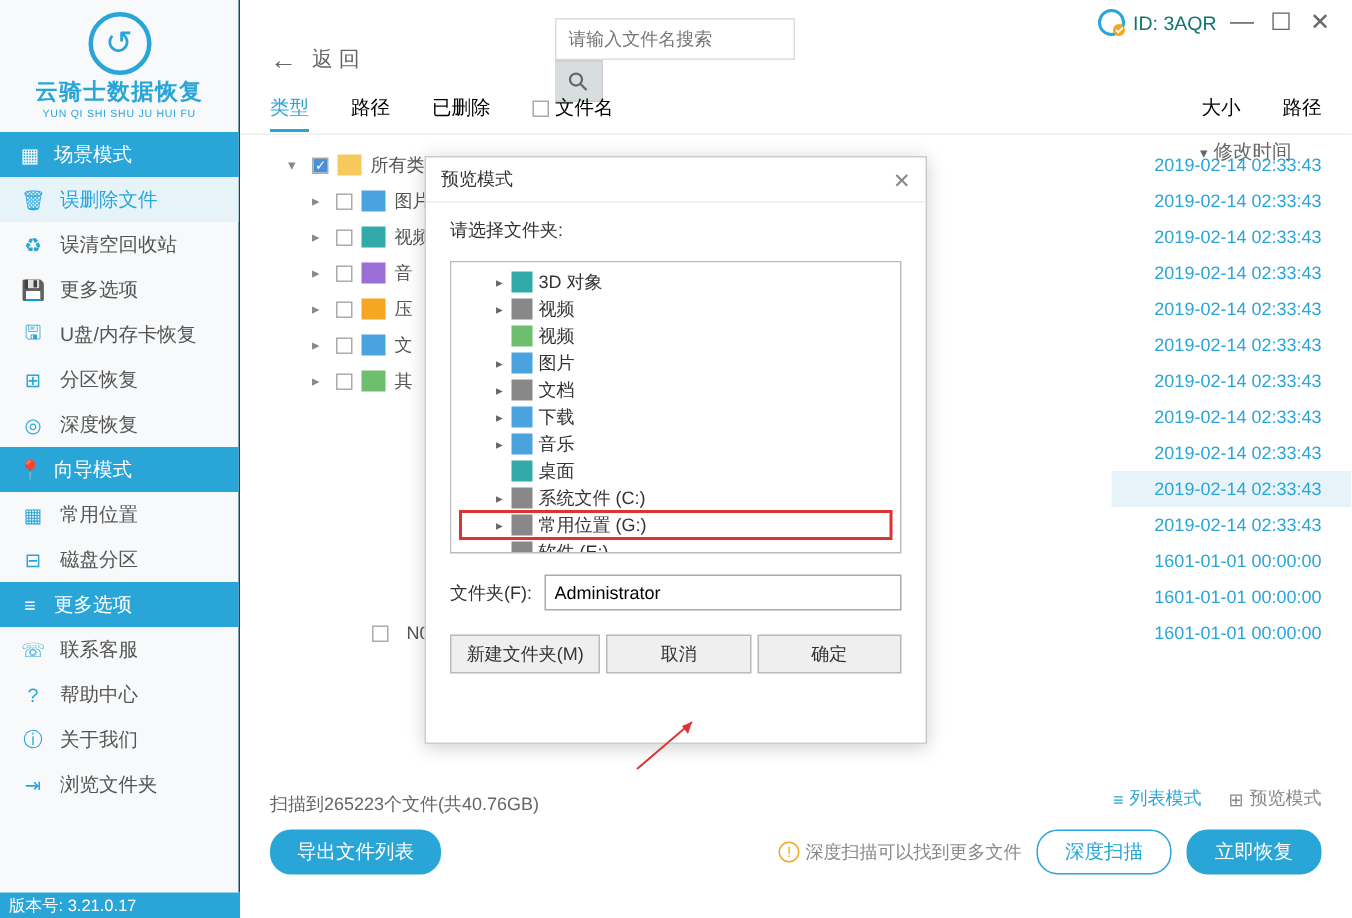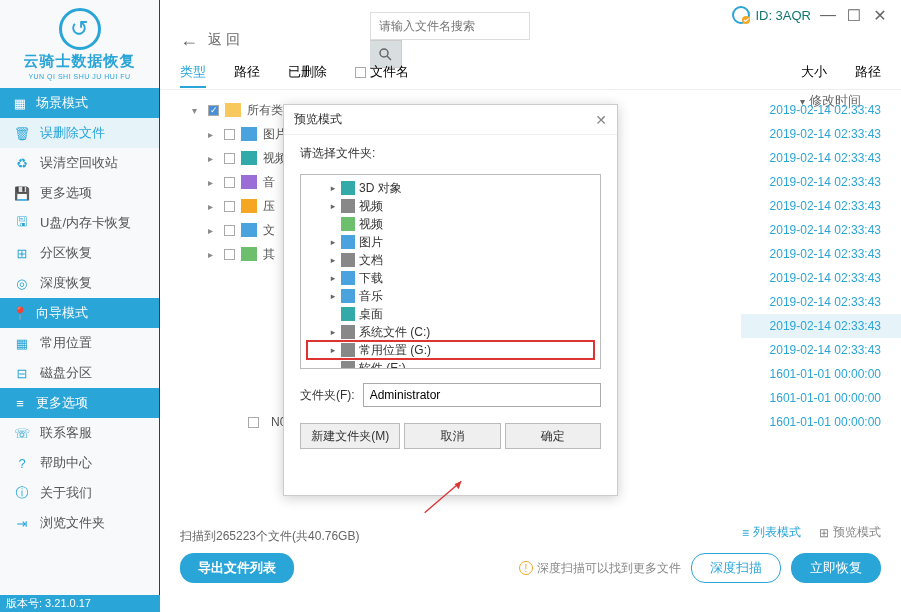--- a/index.html
+++ b/index.html
@@ -54,21 +54,21 @@
 .row .cb.checked::after { content: "✓"; color: #fff; font-size: 9px; position: absolute; top: -1px; left: 1px; }
 .row .fi { width: 16px; height: 14px; display: inline-block; }
 .row.depth1 { padding-left: 12px; }
 .row.depth2 { padding-left: 28px; }
 .row .date { position: absolute; right: 0; color: #2aa5d8; font-size: 12px; }
 .row.hl .date-bg { position: absolute; right: -20px; width: 160px; height: 24px; background: #e6f4fa; z-index: -1; }
 
 
 .bottom { position: absolute; left: 20px; right: 20px; bottom: 12px; }
 .scan-info { color: #666; font-size: 12px; margin-bottom: 8px; }
-.export-btn { background: #2aa5d8; color: #fff; border-radius: 14px; padding: 6px 18px; display: inline-block; font-size: 13px; font-weight: bold; }
+.export-btn { background: #2aa5d8; color: #fff; border-radius: 14px; padding: 6px 18px; display: inline-block; font-size: 13px; }
 .bottom-right { position: absolute; right: 0; bottom: 0; display: flex; align-items: center; gap: 10px; }
 .warn { color: #888; display: flex; align-items: center; gap: 4px; font-size: 12px; }
 .warn-icon { width: 14px; height: 14px; border-radius: 50%; border: 1px solid #f5a623; color: #f5a623; display: flex; align-items: center; justify-content: center; font-size: 10px; }
 .pill-btn { border: 1px solid #2aa5d8; color: #2aa5d8; border-radius: 14px; padding: 5px 18px; font-size: 13px; background: #fff; }
 .pill-btn.solid { background: #2aa5d8; color: #fff; }
 
 .view-modes { position: absolute; right: 20px; bottom: 54px; display: flex; gap: 18px; font-size: 12px; }
 .view-mode { display: flex; align-items: center; gap: 4px; color: #888; }
 .view-mode.active { color: #2aa5d8; }
 

